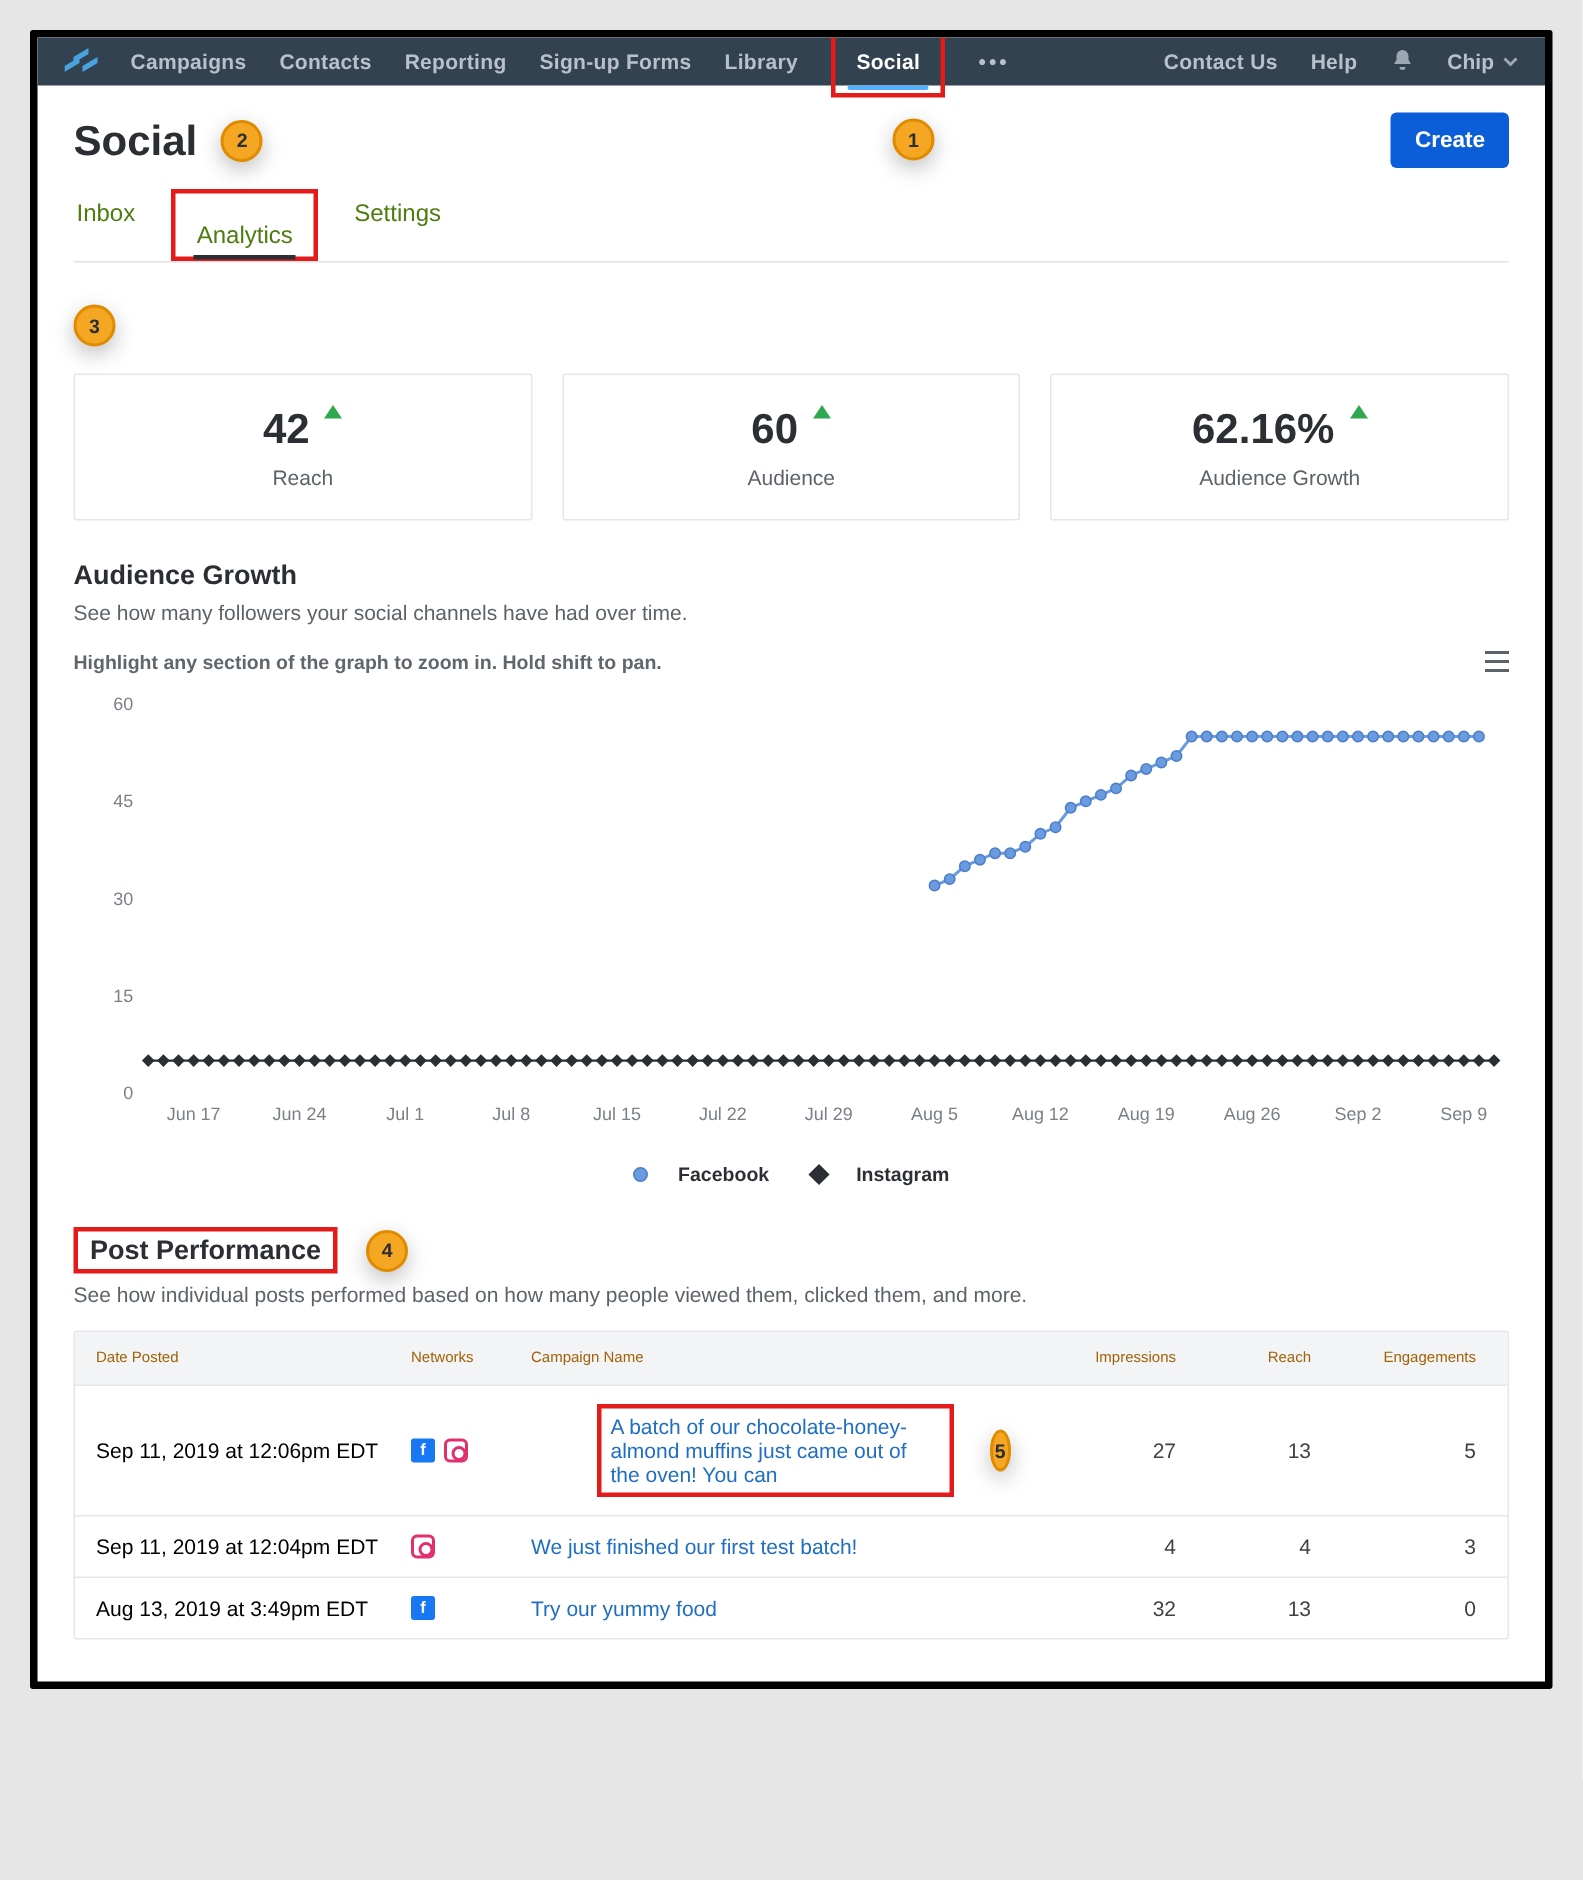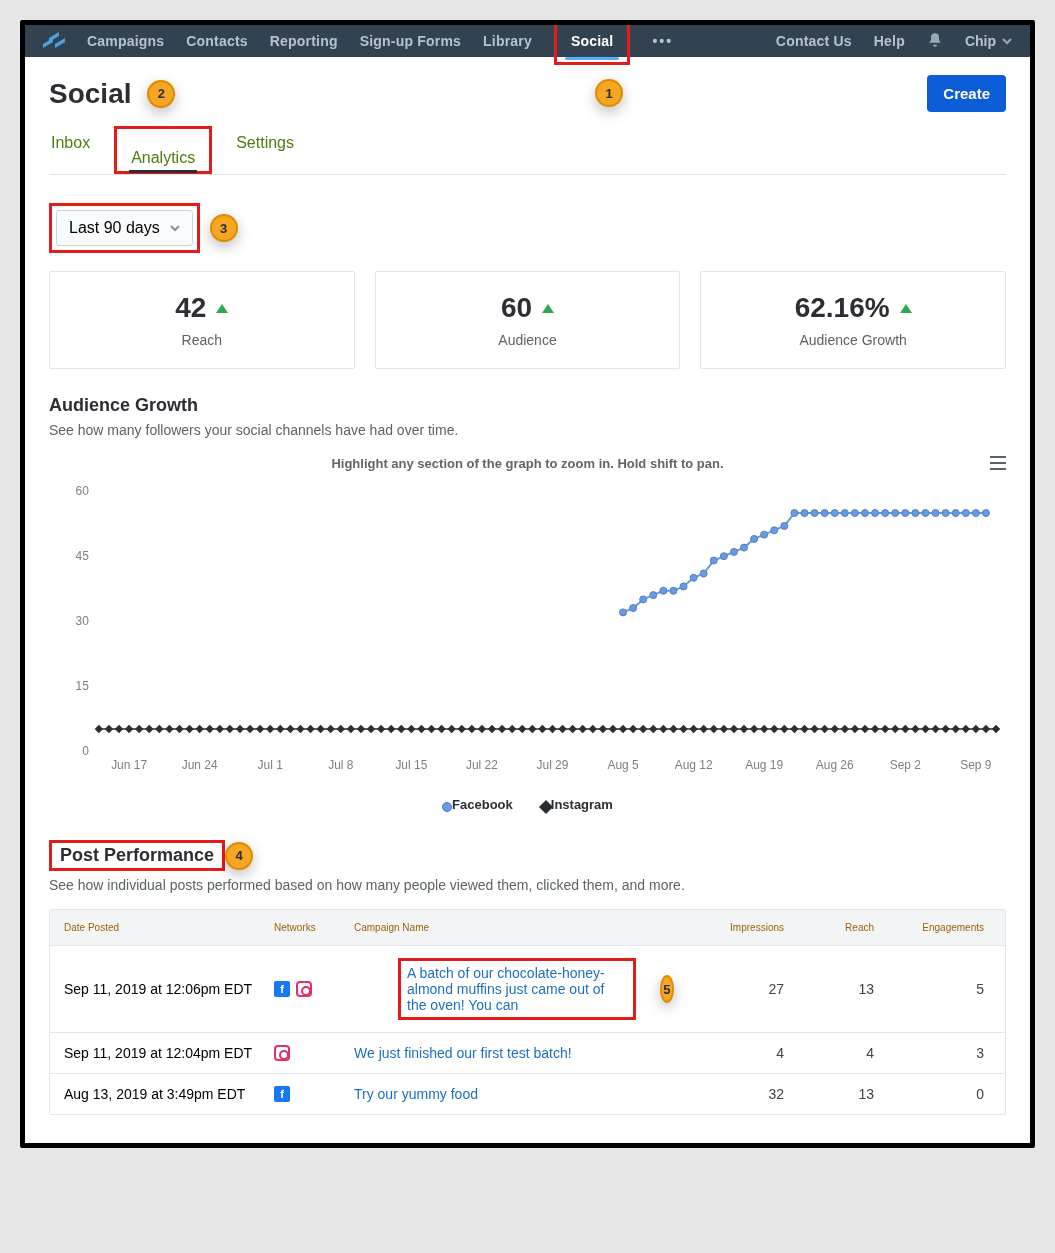--- a/index.html
+++ b/index.html
@@ -53,38 +53,38 @@
   .subtab.active-wrap .inner{padding:4px 2px;border-bottom:3px solid #2b2f33}
   
   .controls{margin-top:28px}
   .daterange-wrap{display:inline-flex;align-items:center;gap:10px}
   .daterange-box{border:3px solid var(--red);padding:4px}
   .daterange{display:inline-flex;align-items:center;gap:10px;border:1px solid #cfd4d8;background:#fafbfc;padding:8px 12px;border-radius:3px;cursor:pointer}
   .daterange .chev-down{opacity:.7}
   
   .cards{display:grid;grid-template-columns:repeat(3,1fr);gap:20px;margin-top:18px}
   .card{border:1px solid var(--card-border);background:#fff;border-radius:2px;padding:20px 10px;text-align:center}
-  .metric-val{font-size:28px;font-weight:700;color:#2b2f33;display:inline-flex;align-items:center;gap:10px}
+  .metric-val{font-size:28px;font-weight:700;color:#2b2f33;display:inline-flex;align-items:flex-start;gap:10px}
   .metric-up{width:0;height:0;border-left:6px solid transparent;border-right:6px solid transparent;border-bottom:9px solid var(--green)}
   .metric-label{margin-top:8px;color:#5c6368;font-size:14px}
   
   .section-h2{margin-top:26px;font-size:18px;font-weight:700;color:#2b2f33}
   .section-sub{margin-top:6px;color:#5c6368;font-size:14px}
   
   .chart-wrap{position:relative;margin-top:18px;border:0}
-  .chart-hint{text-align:center;color:#5f666c;font-size:13px;font-weight:600}
+  .chart-hint{text-align:left;color:#5f666c;font-size:13px;font-weight:600}
   .chart-menu{position:absolute;top:0;right:0;cursor:pointer}
   .chart-svg{width:100%;height:320px;display:block}
   .legend{display:flex;justify-content:center;gap:28px;margin-top:6px;color:#2b2f33;font-weight:700;font-size:13px}
-  .legend .item{display:flex;align-items:flex-end;gap:0}
+  .legend .item{display:flex;align-items:center;gap:20px}
   .legend .dot{width:10px;height:10px;border-radius:50%}
   .dot.fb{background:#6a9adf;border:1px solid #4c7ec8}
   .legend .diam{width:10px;height:10px;background:#2b2f33;transform:rotate(45deg)}
   
-  .pp-head-wrap{display:flex;align-items:center;gap:0;margin-top:28px}
+  .pp-head-wrap{display:flex;align-items:center;gap:19px;margin-top:28px}
   .pp-title-box{border:3px solid var(--red);padding:2px 8px}
   .pp-title{font-size:18px;font-weight:700;color:#2b2f33}
   .table{margin-top:16px;border:1px solid var(--card-border);border-radius:2px;overflow:hidden}
   .thead{display:grid;grid-template-columns:210px 80px 320px 110px 90px 110px;background:#f2f4f6;padding:12px 14px;font-weight:400;color:#a16207;border-bottom:1px solid var(--card-border);font-size:10px}
   .thead div{white-space:nowrap}
   .row{display:grid;grid-template-columns:210px 80px 320px 110px 90px 110px;padding:12px 14px;border-bottom:1px solid var(--card-border);align-items:center;font-size:14px}
   .row:last-child{border-bottom:0}
   .link{color:var(--link);cursor:pointer}
   .num{color:#3d4247;text-align:right}
   .networks{display:flex;gap:6px}
@@ -165,30 +165,20 @@
     <div class="subtabs">
       <span class="subtab">Inbox</span>
       <span class="subtab active-wrap">
         <span class="inner">Analytics</span>
       </span>
       <span class="subtab">Settings</span>
     </div>
 
     <div class="controls">
       <span class="daterange-wrap">
-        <span class="daterange-box">
-          <span class="daterange">
-            <span>Last 90 days</span>
-            <span class="chev-down">
-              <svg width="10" height="10" viewBox="0 0 10 10">
-                  <path d="M1 3l4 4 4-4" stroke="#5c6368" stroke-width="2" fill="none"></path>
-                </svg>
-            </span>
-          </span>
-        </span>
         <span class="badge after-date">3</span>
       </span>
     </div>
 
     <div class="cards">
       <div class="card">
         <div class="metric-val">
             <span>42</span>
             <span class="metric-up"></span>
           </div>

